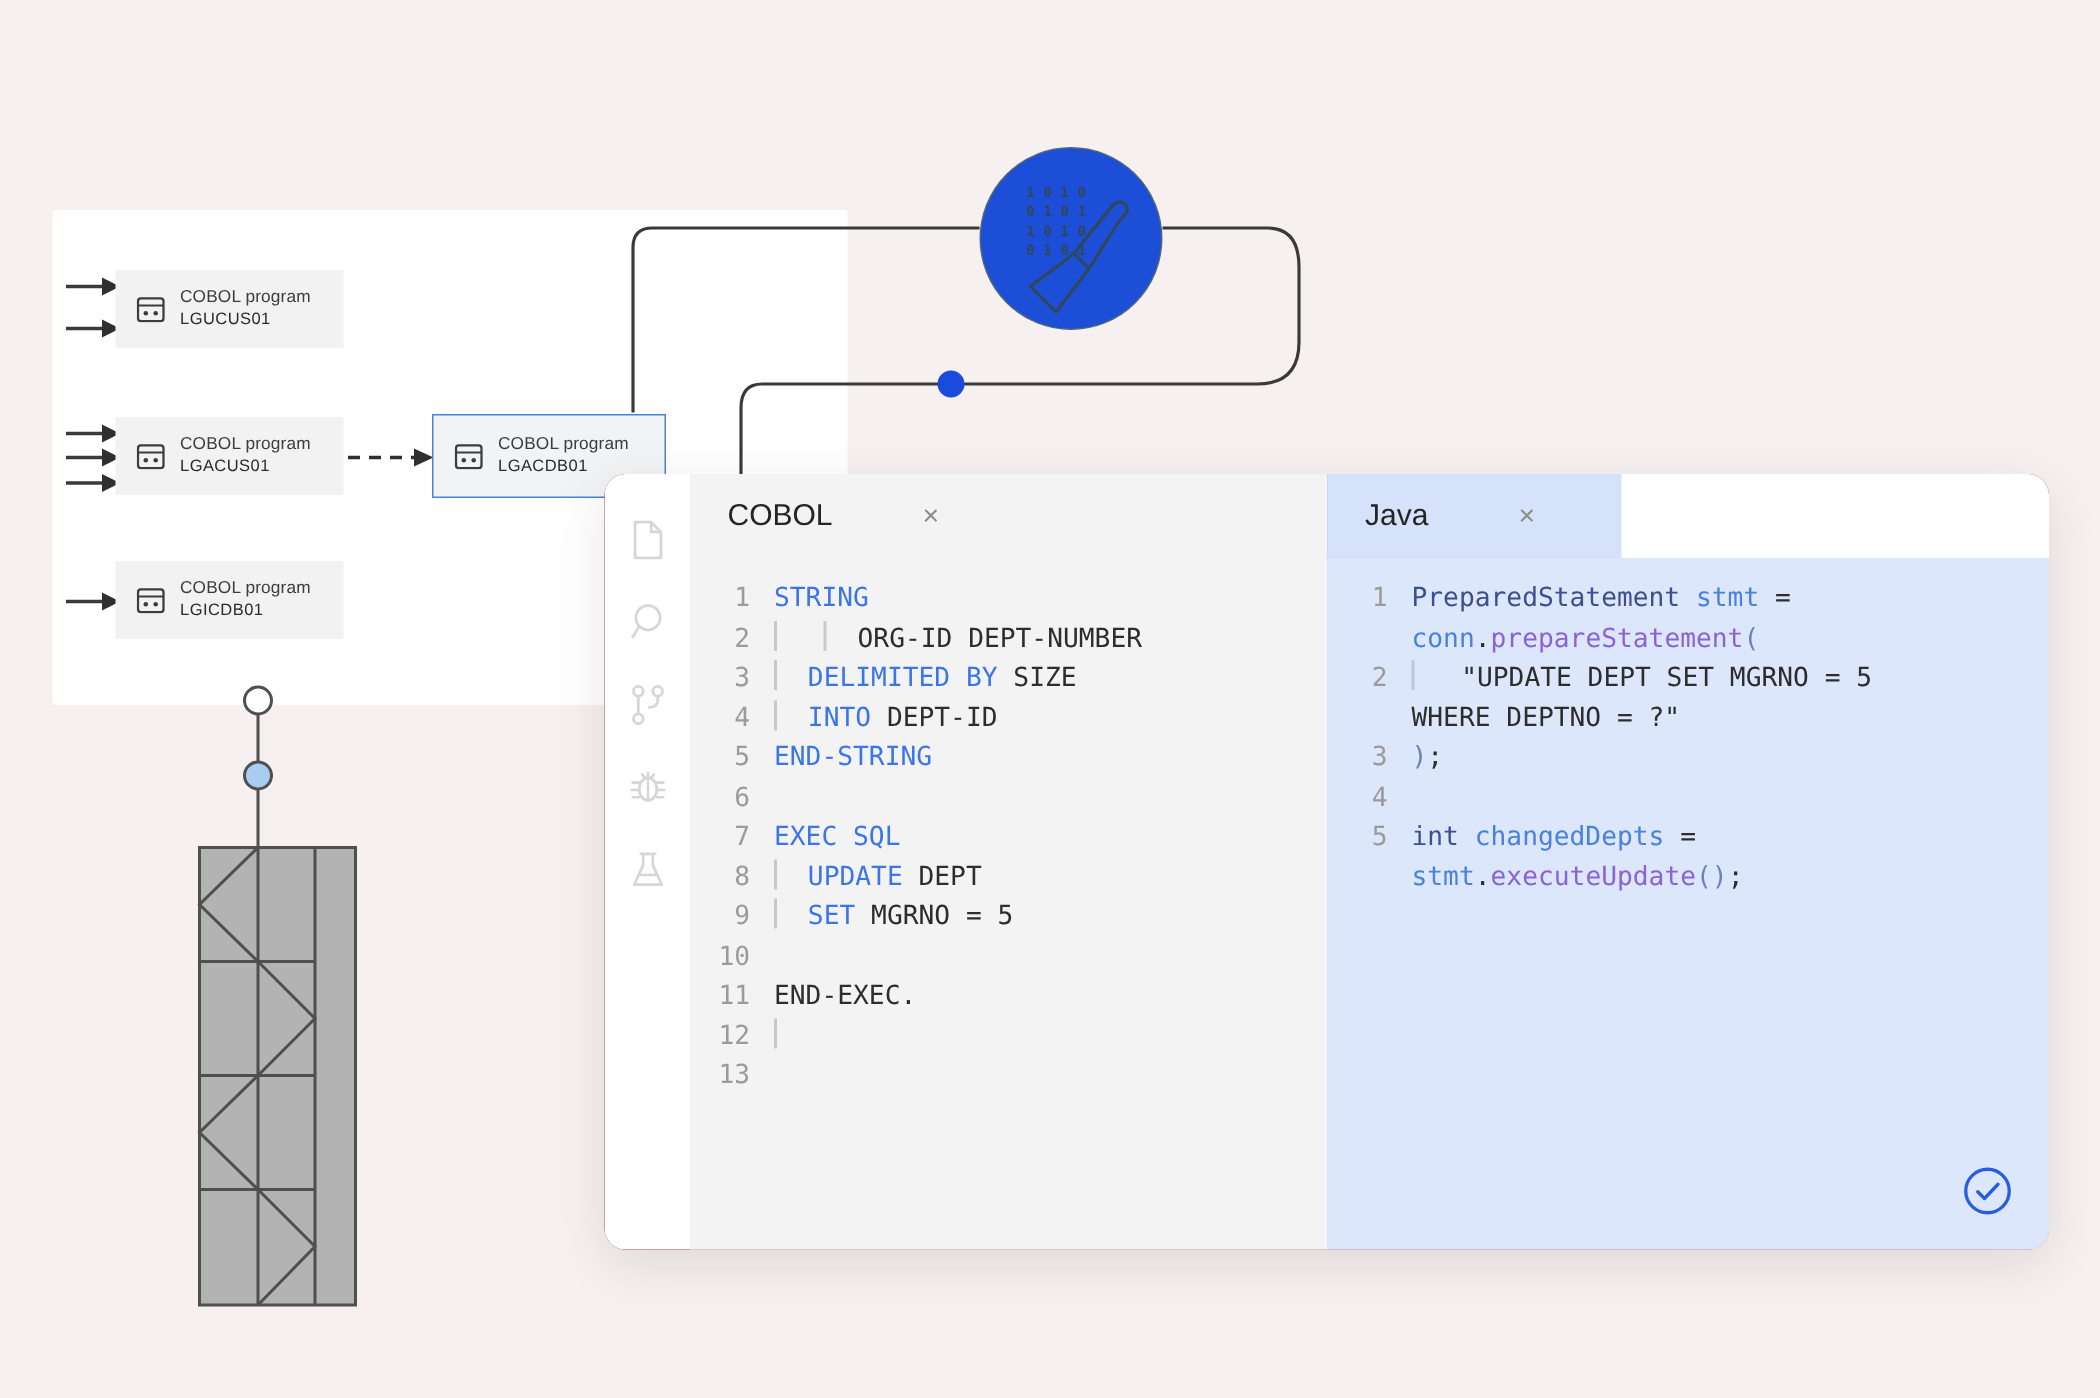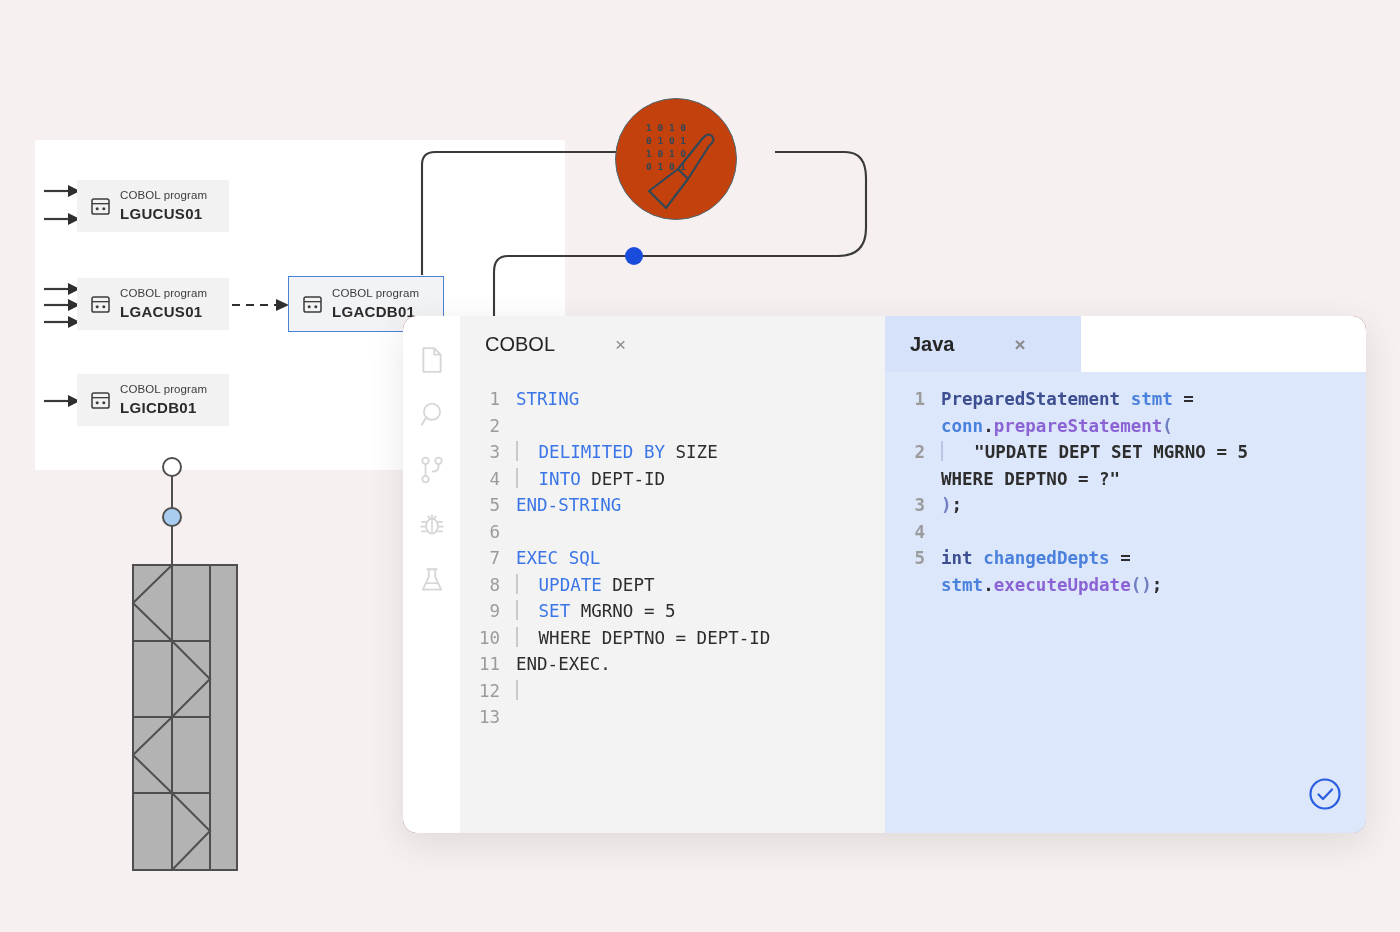--- a/index.html
+++ b/index.html
@@ -50,44 +50,44 @@
     margin-right: 10px;
   }
   .prog-text { line-height: 1.25; }
   .prog-title {
     font-size: 11.5px;
     color: #3d3d3d;
     letter-spacing: .1px;
     white-space: nowrap;
   }
   .prog-sub {
-    font-size: 15px;
-    font-weight: 700;
+    font-size: 11px;
+    font-weight: 400;
     color: #2b2b2b;
     letter-spacing: .3px;
     margin-top: 2px;
     white-space: nowrap;
   }
 
   svg.overlay {
     position: absolute;
     left: 0; top: 0;
     width: 1400px; height: 932px;
     pointer-events: none;
   }
 
   
   .ai-circle {
     position: absolute;
-    left: 615px;
+    left: 653px;
     top: 98px;
     width: 122px;
     height: 122px;
     border-radius: 50%;
-    background: #c2410c;
+    background: #1d4ed8;
     border: 1.6px solid #4e6a78;
     box-sizing: border-box;
   }
 
   
   .editor {
     position: absolute;
     left: 403px;
     top: 316px;
     width: 963px;
@@ -120,21 +120,20 @@
   }
   .pane { position: relative; }
   .pane-cobol {
     width: 425px;
     flex: 0 0 425px;
     background: #f3f3f3;
   }
   .pane-java {
     flex: 1 1 auto;
     background: #ffffff;
-    font-weight: bold;
   }
   .tabbar { height: 56px; position: relative; }
   .tab {
     position: absolute;
     left: 0; top: 0;
     height: 56px;
     display: flex;
     align-items: center;
     padding: 0 22px 0 25px;
     box-sizing: border-box;
@@ -363,29 +362,29 @@
 
       <div class="pane pane-cobol">
         <div class="tabbar">
           <div class="tab tab-cobol">
             <span class="tab-label">COBOL</span>
             <span class="tab-close">×</span>
           </div>
         </div>
         <div class="code-area-cobol" id="code-cobol">
             <div class="code-line"><span class="ln">1</span><span class="code-text"><span class="k">STRING</span></span></div>
-            <div class="code-line"><span class="ln">2</span></div>
+            <div class="code-line"><span class="ln">2</span><span class="code-text"><span class="guide"></span><span>   </span><span class="guide"></span><span>  ORG-ID DEPT-NUMBER</span></span></div>
             <div class="code-line"><span class="ln">3</span><span class="code-text"><span class="guide"></span><span>  </span><span class="k">DELIMITED BY</span><span> SIZE</span></span></div>
             <div class="code-line"><span class="ln">4</span><span class="code-text"><span class="guide"></span><span>  </span><span class="k">INTO</span><span> DEPT-ID</span></span></div>
             <div class="code-line"><span class="ln">5</span><span class="code-text"><span class="k">END-STRING</span></span></div>
             <div class="code-line"><span class="ln">6</span><span class="code-text"></span></div>
             <div class="code-line"><span class="ln">7</span><span class="code-text"><span class="k">EXEC SQL</span></span></div>
             <div class="code-line"><span class="ln">8</span><span class="code-text"><span class="guide"></span><span>  </span><span class="k">UPDATE</span><span> DEPT</span></span></div>
             <div class="code-line"><span class="ln">9</span><span class="code-text"><span class="guide"></span><span>  </span><span class="k">SET</span><span> MGRNO = 5</span></span></div>
-            <div class="code-line"><span class="ln">10</span><span class="code-text"><span class="guide"></span><span>  WHERE DEPTNO = DEPT-ID</span></span></div>
+            <div class="code-line"><span class="ln">10</span></div>
             <div class="code-line"><span class="ln">11</span><span class="code-text"><span>END-EXEC.</span></span></div>
             <div class="code-line"><span class="ln">12</span><span class="code-text"><span class="guide"></span></span></div>
             <div class="code-line"><span class="ln">13</span></div>
           </div>
       </div>
 
       <div class="pane pane-java">
         <div class="tabbar">
           <div class="tab tab-java">
             <span class="tab-label">Java</span>

